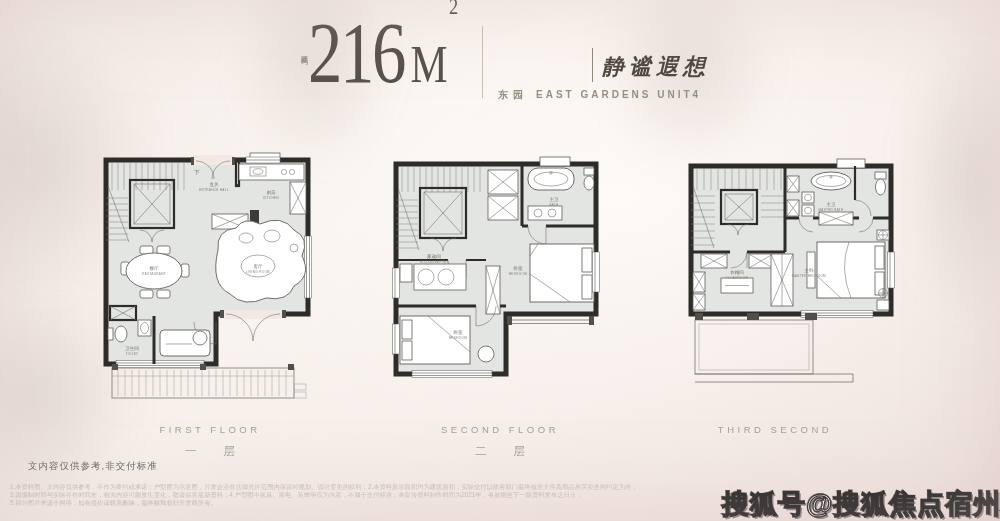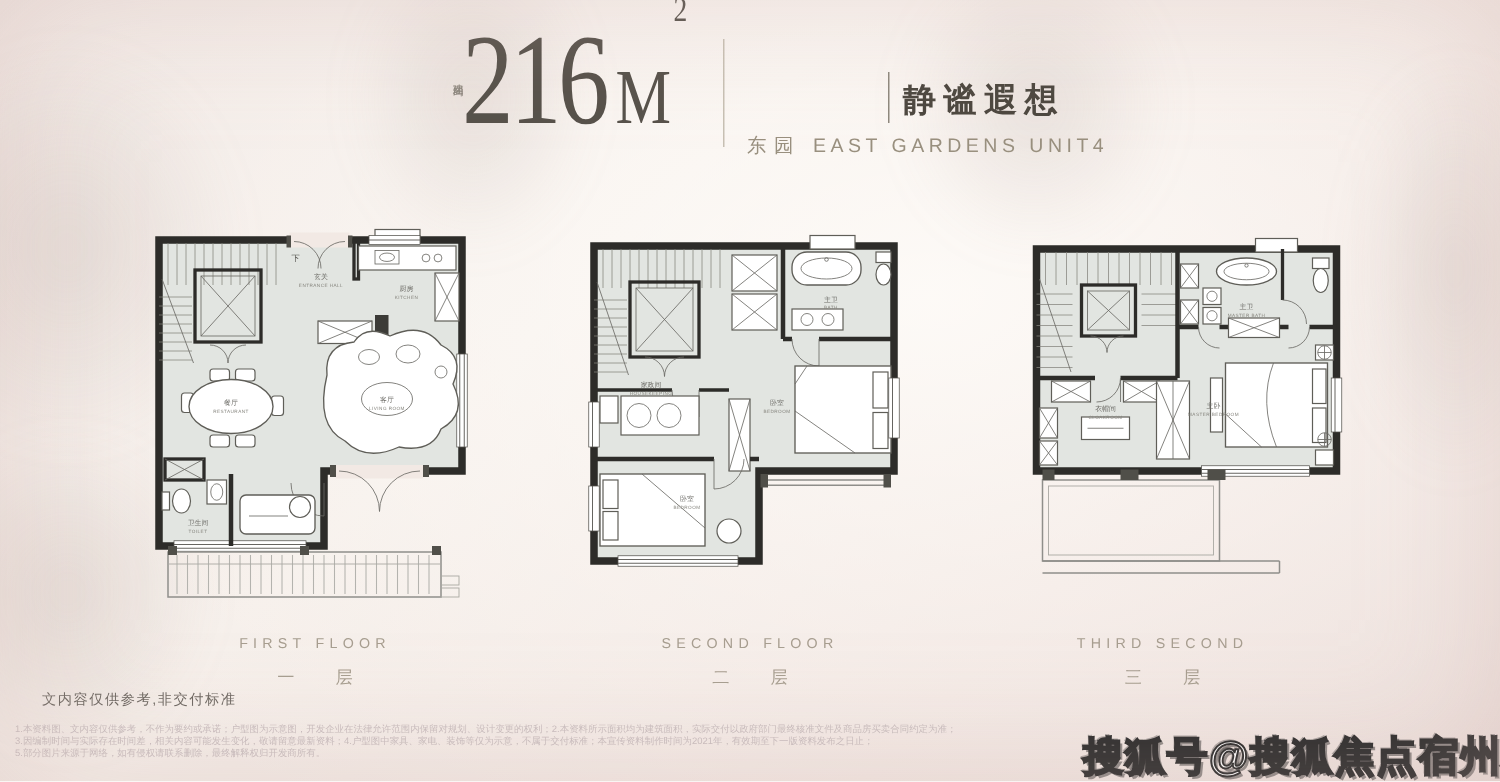--- a/index.html
+++ b/index.html
@@ -20,23 +20,23 @@
   .area-big{position:absolute;left:308px;top:10px;color:#56514a;white-space:nowrap;
     font-family:"Liberation Serif",serif;font-size:86px;line-height:1;letter-spacing:-3px;
     transform:scaleX(.80);transform-origin:left top;}
   .area-big .m{font-size:52px;margin-left:8px;letter-spacing:0;}
   .area-big sup{font-size:23px;position:relative;top:-38px;left:2px;letter-spacing:0;}
   .hdr-div1{position:absolute;left:482px;top:26px;width:1px;height:72px;background:#c7c0b3;}
   .name-cn{position:absolute;left:498px;top:28px;font-family:"Liberation Serif",serif;
     font-size:45px;font-weight:600;color:#48443d;letter-spacing:2px;line-height:1;}
   .hdr-div2{position:absolute;left:592px;top:48px;width:1px;height:34px;background:#8e887d;}
   .tagline{position:absolute;left:602px;top:52px;font-family:"Liberation Serif",serif;
-    font-size:22px;font-weight:700;color:#4c473f;letter-spacing:5px;}
-  .subtitle{position:absolute;left:498px;top:88px;color:#99907f;font-size:13px;
-    letter-spacing:3px;font-weight:400;}
+    font-size:22px;font-weight:700;color:#4c473f;letter-spacing:5px;font-style:italic;}
+  .subtitle{position:absolute;left:498px;top:88px;color:#99907f;font-size:10px;
+    letter-spacing:3px;font-weight:700;}
   .subtitle .cn{margin-right:8px;letter-spacing:5px;}
 
   
   .plan{position:absolute;}
   .wallfill{fill:#e2e5e1;stroke:#2d2c29;stroke-width:5;}
   .wall3{stroke:#2d2c29;stroke-width:3;fill:none;}
   .wall2{stroke:#2d2c29;stroke-width:2.2;fill:none;}
   .furn{fill:#ffffff;stroke:#5f5e58;stroke-width:.8;}
   .furn9{fill:#ffffff;stroke:#5f5e58;stroke-width:.9;}
   .thin{stroke:#6a6964;stroke-width:.55;fill:none;}
@@ -398,21 +398,20 @@
   <div class="floor-caption" style="left:388px;top:424px;">
     <div class="en">SECOND FLOOR</div>
     <div class="cn">二 层</div>
   </div>
   <div class="floor-caption" style="left:98px;top:424px;">
     <div class="en">FIRST FLOOR</div>
     <div class="cn">一 层</div>
   </div>
   <div class="floor-caption" style="left:663px;top:424px;">
     <div class="en">THIRD SECOND</div>
-    <div class="cn">三 层</div>
   </div>
 
   <div class="footnote">文内容仅供参考,非交付标准</div>
   <div class="fineprint">
     <div>1.本资料图、文内容仅供参考，不作为要约或承诺；户型图为示意图，开发企业在法律允许范围内保留对规划、设计变更的权利；2.本资料所示面积均为建筑面积，实际交付以政府部门最终核准文件及商品房买卖合同约定为准；</div>
     <div>3.因编制时间与实际存在时间差，相关内容可能发生变化，敬请留意最新资料；4.户型图中家具、家电、装饰等仅为示意，不属于交付标准；本宣传资料制作时间为2021年，有效期至下一版资料发布之日止；</div>
     <div>5.部分图片来源于网络，如有侵权请联系删除，最终解释权归开发商所有。</div>
   </div>
   <div class="watermark">搜狐号@搜狐焦点宿州站</div>
 

